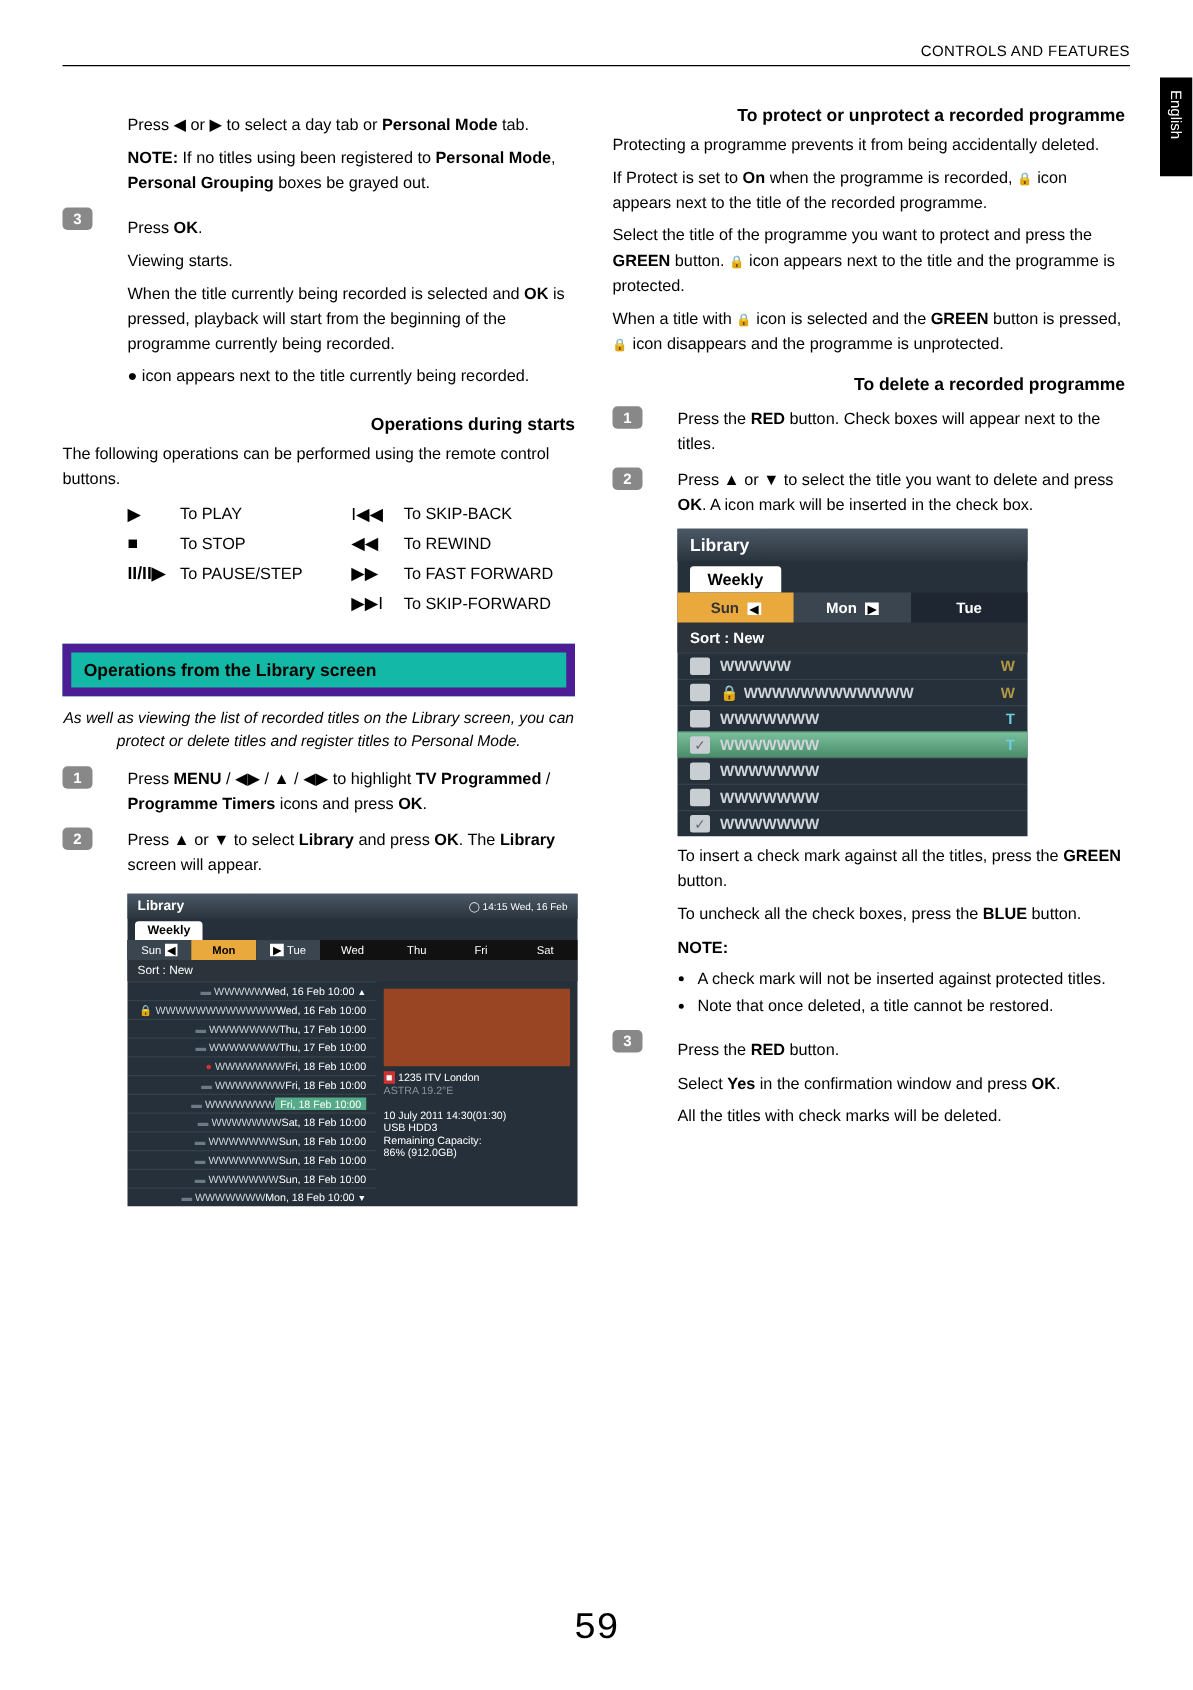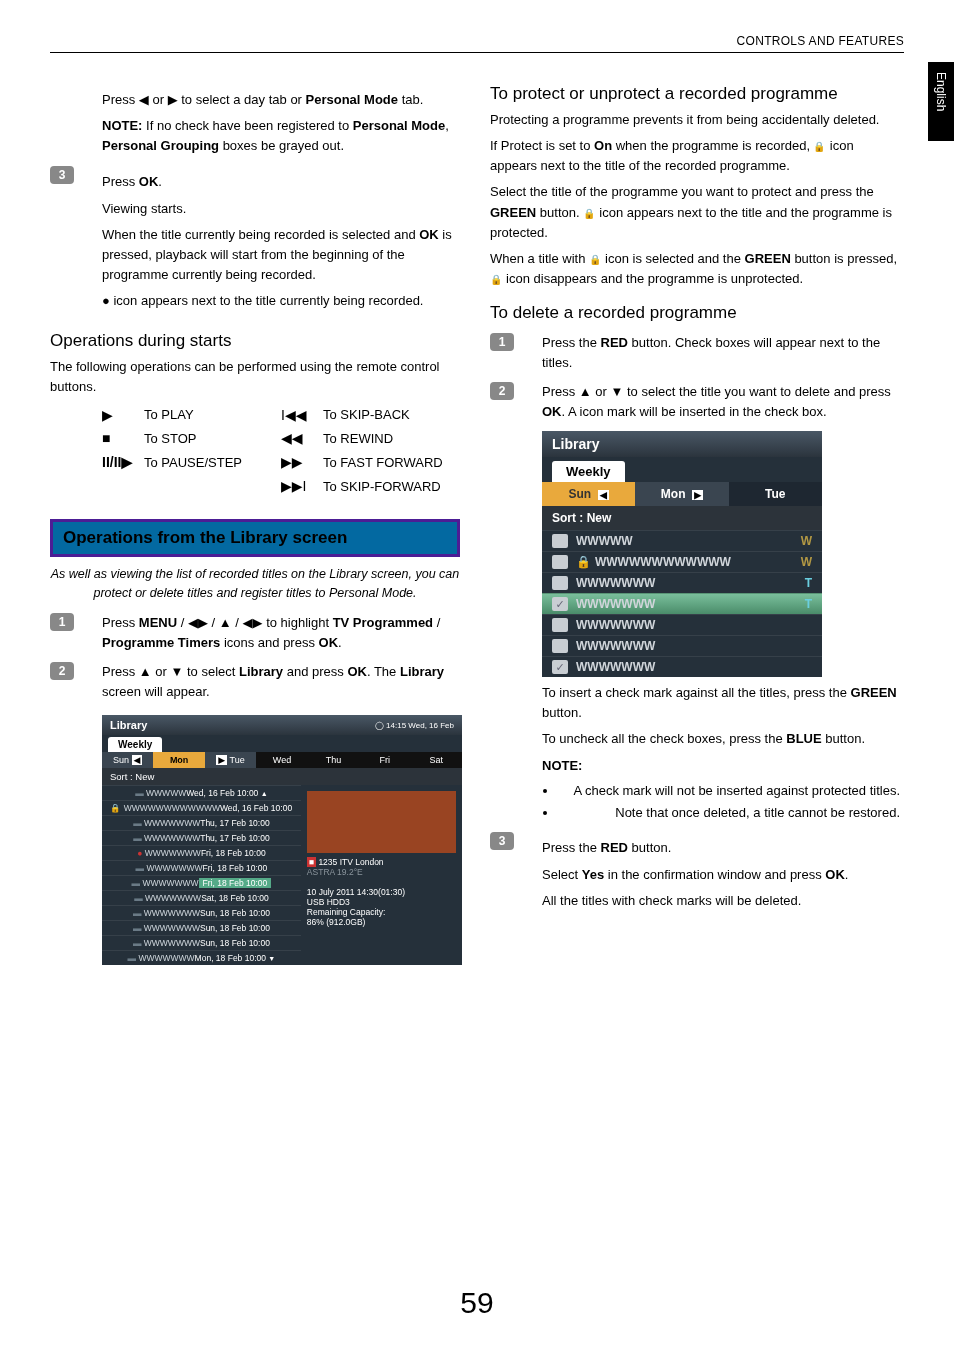--- a/index.html
+++ b/index.html
@@ -8,80 +8,80 @@
   .header-rule { position: absolute; top: 52px; left: 50px; right: 50px; border-top: 1px solid #000; }
   .lang-tab { position: absolute; top: 62px; right: 0; background: #000; color: #fff; padding: 10px 6px 30px 6px; writing-mode: vertical-rl; font-size: 12px; }
   .col { position: absolute; top: 84px; width: 410px; }
   .col-left { left: 50px; }
   .col-right { left: 490px; }
   .indent { margin-left: 52px; }
   .step { display:flex; align-items:flex-start; margin-top:10px; }
   .step-badge { width:24px; height:18px; background:#888; border-radius:4px; color:#fff; font-weight:bold; font-size:12px; display:flex; align-items:center; justify-content:center; margin-right:28px; flex:0 0 24px; }
   .step-text { flex:1; line-height:1.5; }
   p { line-height:1.55; margin: 6px 0; }
-  .h4 { font-weight:normal; font-size:17px; margin: 14px 0 6px; }
-  .section-bar { background:#0369a1; border:3px solid #4c1d95; padding:6px 10px; font-size:17px; font-weight:bold; margin: 20px 0 8px; }
+  .h4 { font-weight:bold; font-size:14px; margin: 14px 0 6px; text-align: right; }
+  .section-bar { background:#14b8a6; border:7px solid #4c1d95; padding:6px 10px; font-size:14px; font-weight:bold; margin: 20px 0 8px; }
   .italic { font-style: italic; text-align:center; font-size:12.5px; }
   .controls-grid { display:flex; margin-top:6px; margin-left: 52px; }
   .controls-col { flex:1; }
   .ctl-row { display:flex; align-items:center; line-height:1.7; font-size:13px; }
   .ctl-sym { width:42px; display:inline-block; font-size:14px; }
   .library-screenshot { margin: 14px 0 0 52px; }
   .lib-outer { background:#25303a; color:#fff; font-size:10px; width:360px; }
   .lib-title { background: linear-gradient(#4a5866,#2b343d); padding:4px 8px; font-weight:bold; display:flex; justify-content:space-between; align-items:center; font-size:11px;}
   .lib-weekly-tab { background:#fff; color:#000; font-weight:bold; display:inline-block; padding:2px 10px; margin:2px 0 0 6px; border-radius:3px 3px 0 0; font-size:10px; }
   .lib-daybar { display:flex; background:#111; }
   .lib-day { flex:1; text-align:center; padding:3px 0; font-size:9px; }
   .lib-day.sel { background:#e9a93c; color:#000; font-weight:bold; }
   .lib-day.adj { background:#3a4550; }
   .lib-sort { padding:3px 8px; font-size:9.5px; background:#2c333a;}
   .lib-body { display:flex; }
   .lib-list { flex:1.2; }
-  .lib-row { display:flex; justify-content:center; padding:2px 8px; font-size:8.5px; border-top:1px solid rgba(255,255,255,0.08);}
+  .lib-row { display:flex; justify-content:flex-end; padding:2px 8px; font-size:8.5px; border-top:1px solid rgba(255,255,255,0.08);}
   .lib-row .n { color:#cfd6dc; }
   .lib-row.sel .d { background:#5a8; padding:0 4px; }
   .lib-side { flex:0.9; padding:6px; font-size:8.5px; }
   .thumb { width:100%; height:62px; background:#942; margin-bottom:4px;}
   .lib2 { width:280px; margin: 10px 0 0 52px; background:#25303a; color:#fff; }
   .lib2-title { background: linear-gradient(#4a5866,#2b343d); padding:5px 10px; font-weight:bold; font-size:14px;}
   .lib2-weekly { background:#fff; color:#000; font-weight:bold; display:inline-block; padding:3px 14px; margin:4px 0 0 10px; border-radius:3px 3px 0 0;}
   .lib2-days { display:flex; }
   .lib2-d { flex:1; text-align:center; padding:5px 0; font-weight:bold; font-size:12px; }
   .lib2-d.sun { background:#e9a93c; color:#333; }
   .lib2-d.mon { background:#3a4550; }
   .lib2-d.tue { background:#1e2731; }
   .lib2-sort { padding:5px 10px; font-weight:bold; font-size:12px; background:#2c333a;}
   .lib2-row { display:flex; align-items:center; padding:3px 10px; border-top:1px solid rgba(255,255,255,0.08); font-size:12px;}
   .lib2-row .chk { width:16px; height:14px; background:#c9ced3; margin-right:8px; border-radius:2px; display:flex; align-items:center; justify-content:center; color:#667; font-size:11px;}
   .lib2-row.sel { background: linear-gradient(#7abf9c,#4a8c6a); }
   .lib2-row .txt { flex:1; color:#d0d5da; font-weight:bold; }
   .lib2-row .badge { width:22px; text-align:right; font-weight:bold; }
   .badge-w { color:#b29844; }
   .badge-t { color:#6acfe0; }
-  .pagenum { position:absolute; bottom: 32px; width:100%; text-align:center; font-size: 30px; }
+  .pagenum { position:absolute; bottom: 32px; width:100%; text-align:center; font-size: 30px; font-family: Liberation Mono, monospace; }
   .lock { font-size: 10px; }
   ul.notes { padding-left: 16px; }
-  ul.notes li { margin: 3px 0; line-height:1.45;text-align:right;}
+  ul.notes li { margin: 3px 0; line-height:1.45;}
   .arrow-tri { font-size: 9px; background:#fff; color:#000; padding:0 2px; }
 </style>
 </head>
 <body>
 
 <div class="page-header">CONTROLS AND FEATURES</div>
 <div class="header-rule"></div>
 <div class="lang-tab">English</div>
 
 <div class="col col-left">
 
   <p class="indent">
     <span>Press </span><span>◀</span><span> or </span><span>▶</span><span> to select a day tab or </span><b>Personal Mode</b><span> tab.</span>
   </p>
 
   <p class="indent">
-    <b>NOTE:</b><span> If no check have been registered to </span><b>Personal Mode</b><span>, </span><b>Personal Grouping</b><span> boxes be grayed out.</span>
+    <b>NOTE:</b><span> If no titles using been registered to </span><b>Personal Mode</b><span>, </span><b>Personal Grouping</b><span> boxes be grayed out.</span>
   </p>
 
   <div class="step">
     <div class="step-badge">3</div>
     <div class="step-text">
       <p><span>Press </span><b>OK</b><span>.</span></p>
       <p>Viewing starts.</p>
       <p><span>When the title currently being recorded is selected and </span><b>OK</b><span> is pressed, playback will start from the beginning of the programme currently being recorded.</span></p>
       <p><span>●</span><span> icon appears next to the title currently being recorded.</span></p>
     </div>

